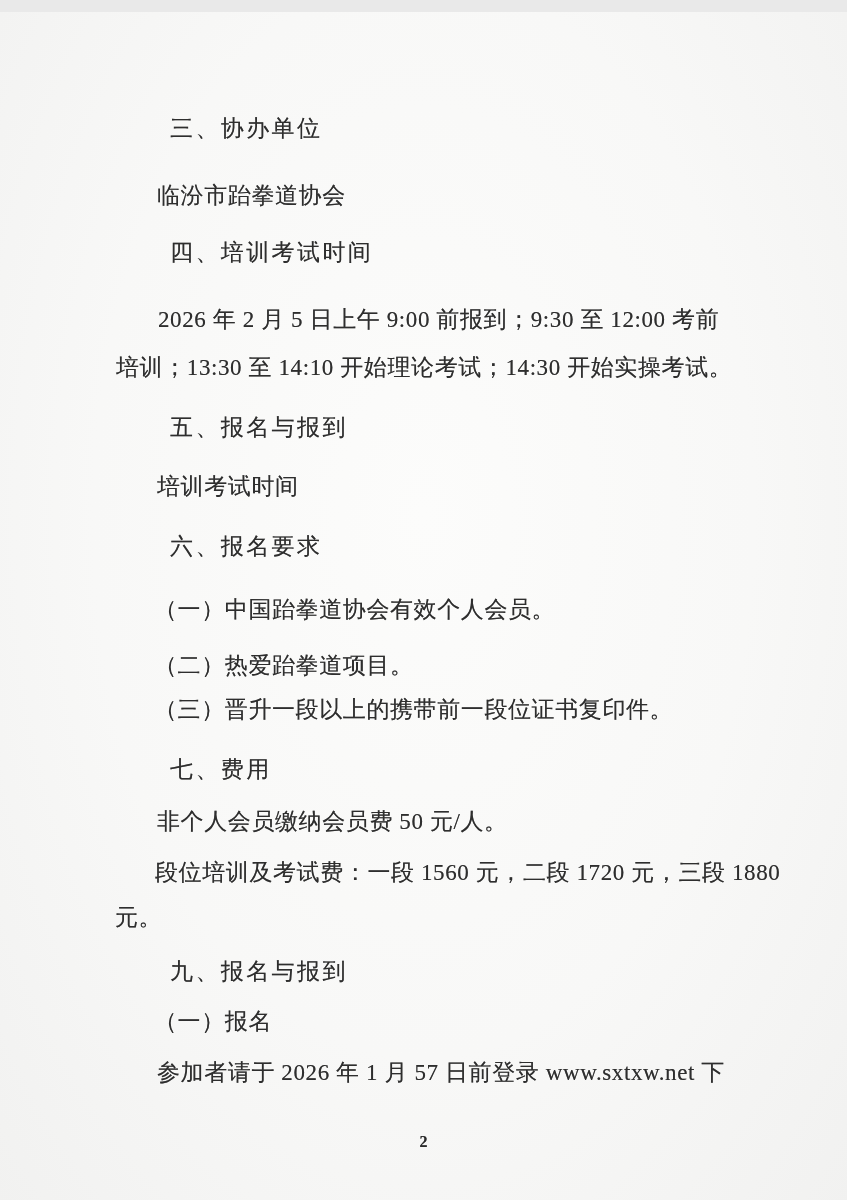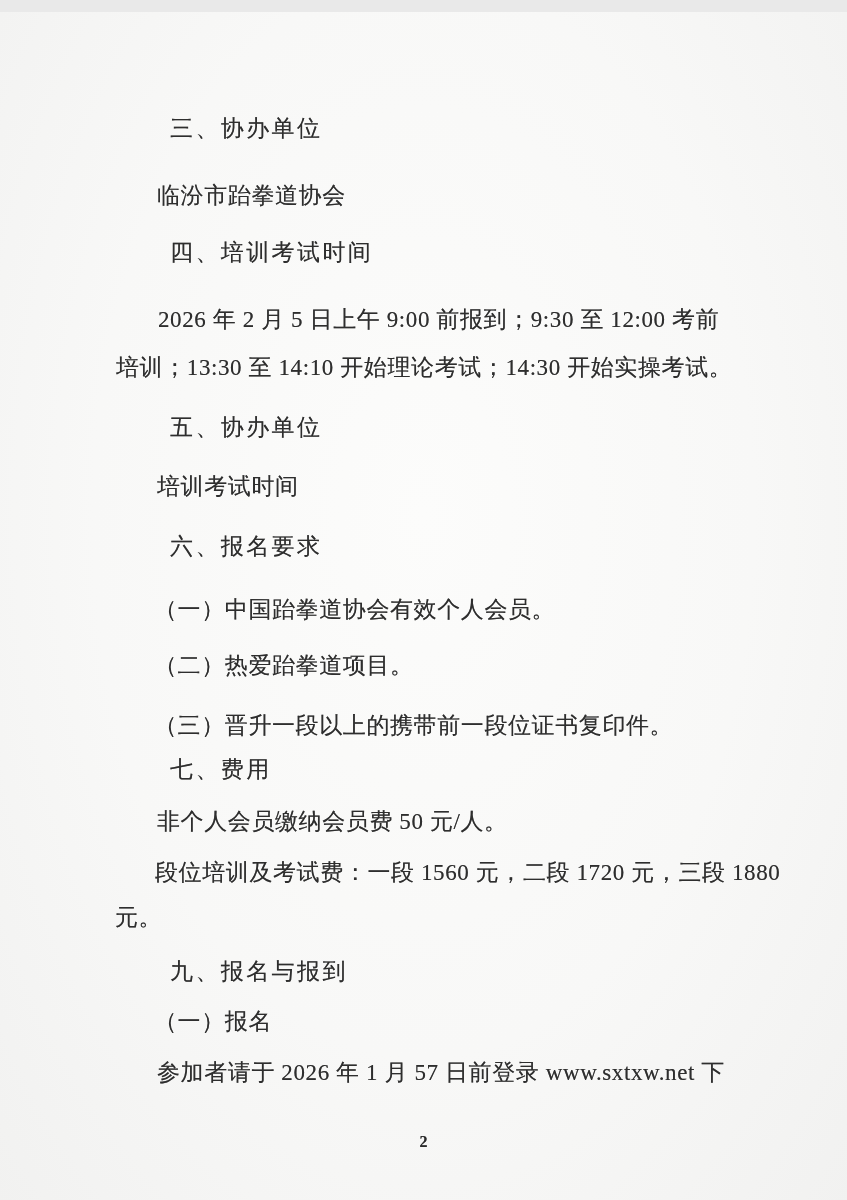--- a/index.html
+++ b/index.html
@@ -43,41 +43,41 @@
   .l0  { top: 103px;  left: 170px; }
   .l1  { top: 170px;  left: 157px; }
   .l2  { top: 227px;  left: 170px; }
   .l3  { top: 294px;  left: 158px; }
   .l4  { top: 342px;  left: 116px; }
   .l5  { top: 402px;  left: 170px; }
   .l6  { top: 461px;  left: 157px; }
   .l7  { top: 522px;  left: 170px; font-family: Liberation Mono, monospace; }
   .l8  { top: 584px;  left: 154px; }
   .l9  { top: 640px;  left: 154px; }
-  .l10 { top: 700px;  left: 154px; }
+  .l10 { top: 684px;  left: 154px; }
   .l11 { top: 744px;  left: 170px; }
   .l12 { top: 796px;  left: 157px; }
   .l13 { top: 847px;  left: 155px; }
   .l14 { top: 892px;  left: 115px; }
   .l15 { top: 946px;  left: 170px; }
   .l16 { top: 996px;  left: 154px; }
   .l17 { top: 1047px; left: 157px; }
   .pn  { top: 1120px; }
 </style>
 </head>
 <body>
 
 <div class="page">
 
   <div class="line heading l0">三、协办单位</div>
   <div class="line l1">临汾市跆拳道协会</div>
   <div class="line heading l2">四、培训考试时间</div>
   <div class="line l3">2026 年 2 月 5 日上午 9:00 前报到；9:30 至 12:00 考前</div>
   <div class="line l4">培训；13:30 至 14:10 开始理论考试；14:30 开始实操考试。</div>
-  <div class="line heading l5">五、协办单位</div>
+  <div class="line heading l5">五、报名与报到</div>
   <div class="line l6">培训考试时间</div>
   <div class="line heading l7">六、报名要求</div>
   <div class="line l9">（二）热爱跆拳道项目。</div>
   <div class="line l8">（一）中国跆拳道协会有效个人会员。</div>
   <div class="line l10">（三）晋升一段以上的携带前一段位证书复印件。</div>
   <div class="line heading l11">七、费用</div>
   <div class="line l12">非个人会员缴纳会员费 50 元/人。</div>
   <div class="line l13">段位培训及考试费：一段 1560 元，二段 1720 元，三段 1880</div>
   <div class="line l14">元。</div>
   <div class="line heading l15">九、报名与报到</div>

